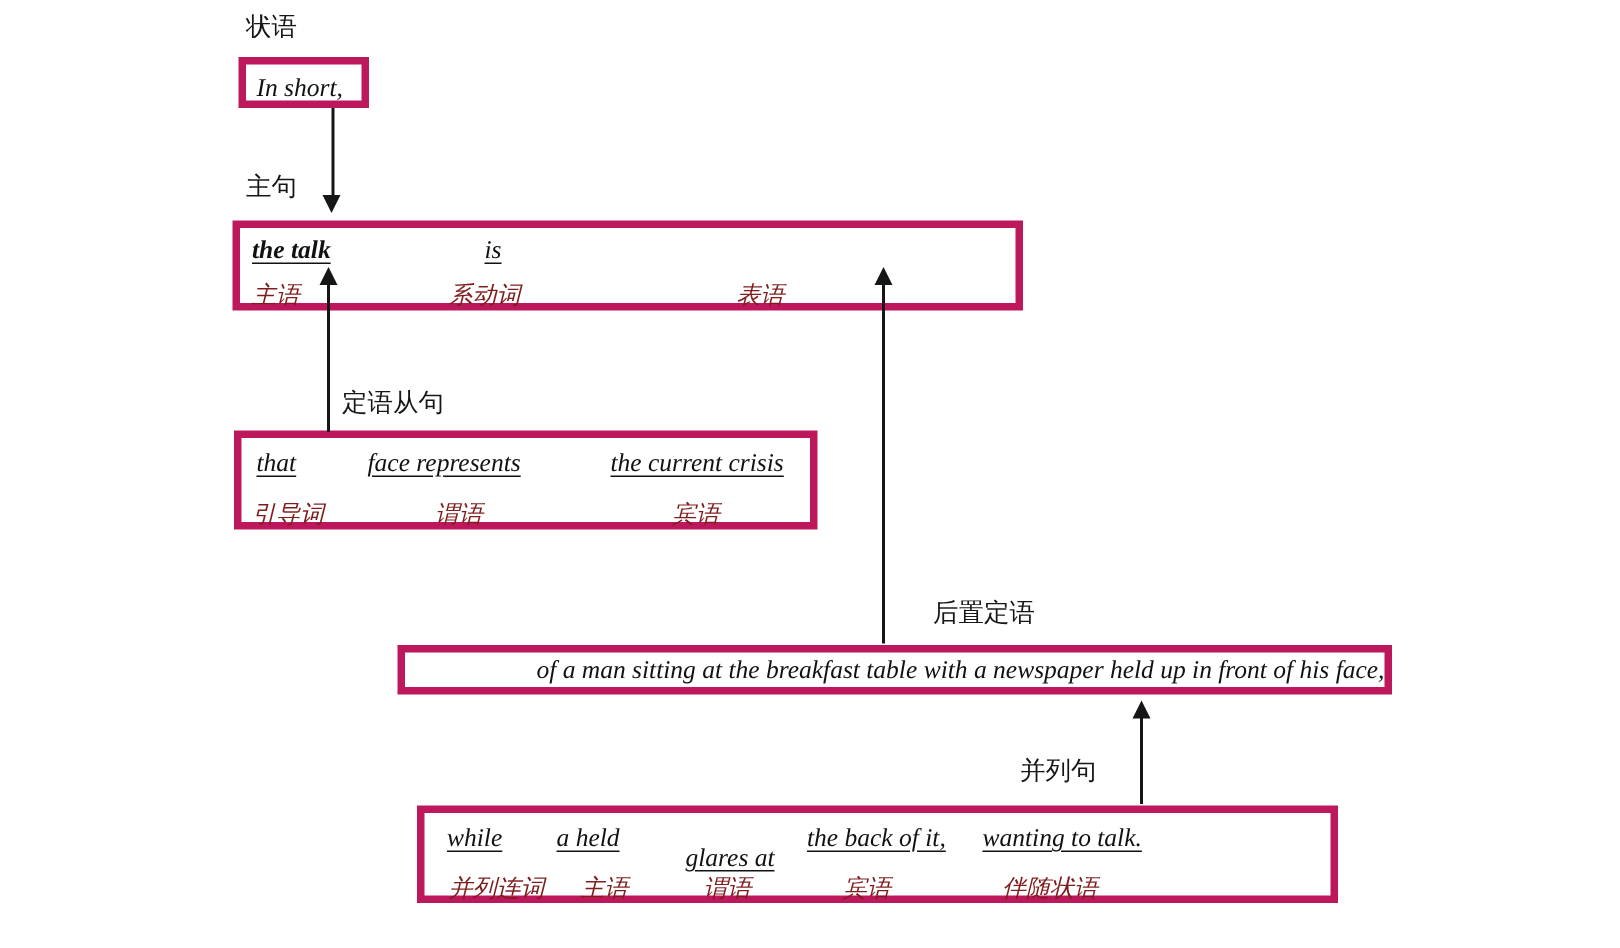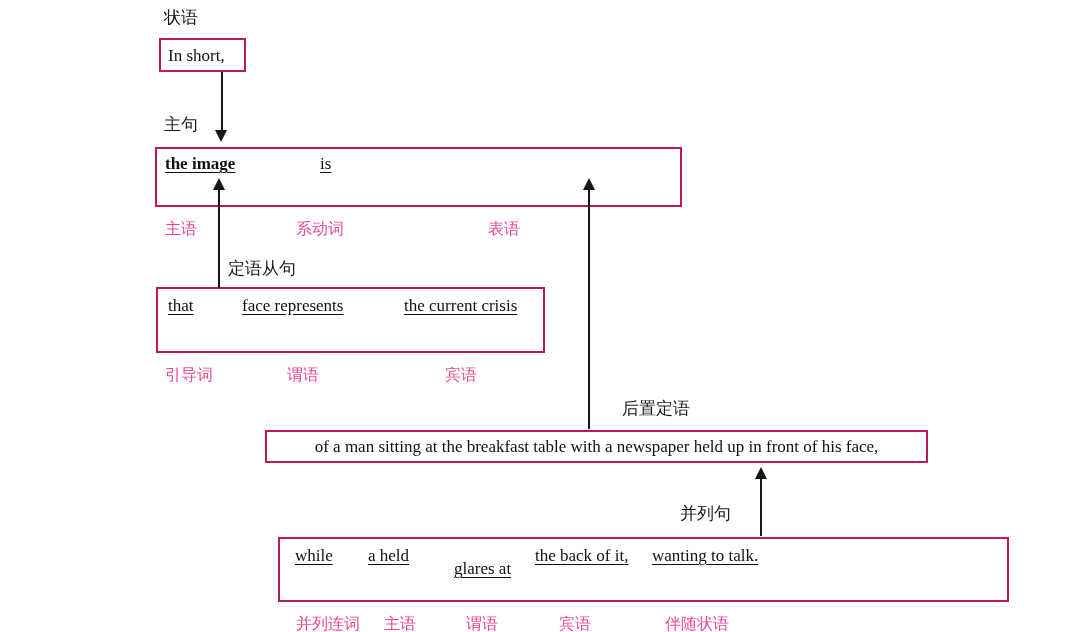--- a/index.html
+++ b/index.html
@@ -4,32 +4,32 @@
 <style>
   html,body { margin:0; padding:0; background:#ffffff; }
   .canvas {
     position:relative; width:1080px; height:632px; background:#ffffff;
     font-family:"Liberation Serif","DejaVu Serif",serif; overflow:hidden;
   }
   .zh-label {
     position:absolute; font-size:17px; color:#161616; white-space:nowrap;
   }
   .sbox {
-    position:absolute; border:2px solid #be185d; background:#ffffff; box-sizing:border-box;
+    position:absolute; border:5px solid #be185d; background:#ffffff; box-sizing:border-box;font-style:italic;
   }
   .word {
     position:absolute; font-size:17px; color:#111111; white-space:nowrap;
     text-decoration:underline; text-underline-offset:3px;
   }
   .word.bold { font-weight:bold; }
   .plaintext {
     position:absolute; font-size:17px; color:#111111; white-space:nowrap;
   }
   .role {
-    position:absolute; font-size:16px; color:#ec4899; white-space:nowrap;margin-top:35px;
+    position:absolute; font-size:16px; color:#7f1d1d; white-space:nowrap;
   }
   .vline { position:absolute; width:2px; background:#161616; z-index:5; }
   .ahead-up {
     position:absolute; width:0; height:0; z-index:5;
     border-left:6px solid transparent; border-right:6px solid transparent;
     border-bottom:12px solid #161616;
   }
   .ahead-down {
     position:absolute; width:0; height:0; z-index:5;
     border-left:6px solid transparent; border-right:6px solid transparent;
@@ -64,29 +64,29 @@
   #aw1 { left:84px;  top:7px; }
   #aw2 { left:246px; top:7px; }
   #ar0 { left:7px;   top:41px; }
   #ar1 { left:129px; top:41px; }
   #ar2 { left:287px; top:41px; }
 
   
   #lbl-post { left:622px; top:397px; }
   #box-post {
     left:265px; top:430px; width:663px; height:33px;
-    display:flex; align-items:center; justify-content:center;
+    display:flex; align-items:center; justify-content:flex-end;
   }
   #txt-post { position:static; }
 
   
   #lbl-coord { left:680px; top:502px; }
   #arr4-head { left:755px; top:467px; }
   #arr4-line { left:760px; top:478px; height:58px; }
-  #box-coord { left:278px; top:537px; width:731px; height:65px; }
+  #box-coord { left:278px; top:537px; width:614px; height:65px; }
   #cw0 { left:15px;  top:7px; }
   #cw1 { left:88px;  top:7px; }
   #cw2 { left:174px; top:20px; }
   #cw3 { left:255px; top:7px; }
   #cw4 { left:372px; top:7px; }
   #cr0 { left:16px;  top:40px; }
   #cr1 { left:104px; top:40px; }
   #cr2 { left:186px; top:40px; }
   #cr3 { left:279px; top:40px; }
   #cr4 { left:385px; top:40px; }
@@ -101,21 +101,21 @@
     <span class="plaintext" id="txt-in-short">In short,</span>
   </div>
 
   <div>
     <div class="vline" id="arr1-line"></div>
     <div class="ahead-down" id="arr1-head"></div>
   </div>
 
   <div class="zh-label" id="lbl-main">主句</div>
   <div class="sbox" id="box-main">
-    <span class="word bold" id="mw0">the image</span>
+    <span class="word bold" id="mw0">the talk</span>
     <span class="word" id="mw1">is</span>
     <span class="role" id="mr0">主语</span>
     <span class="role" id="mr1">系动词</span>
     <span class="role" id="mr2">表语</span>
   </div>
 
   <div>
     <div class="ahead-up" id="arr2-head"></div>
     <div class="vline" id="arr2-line"></div>
   </div>

